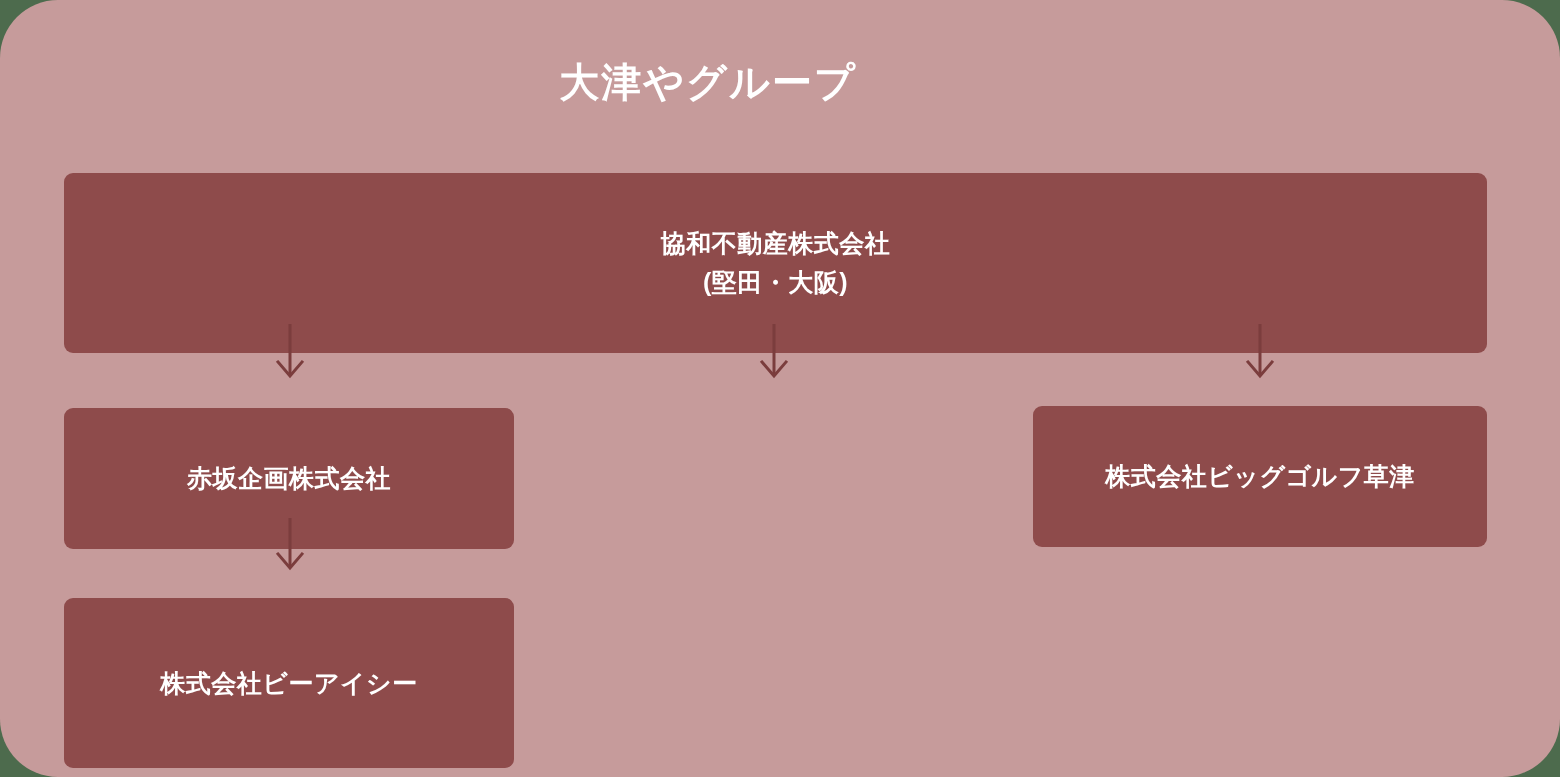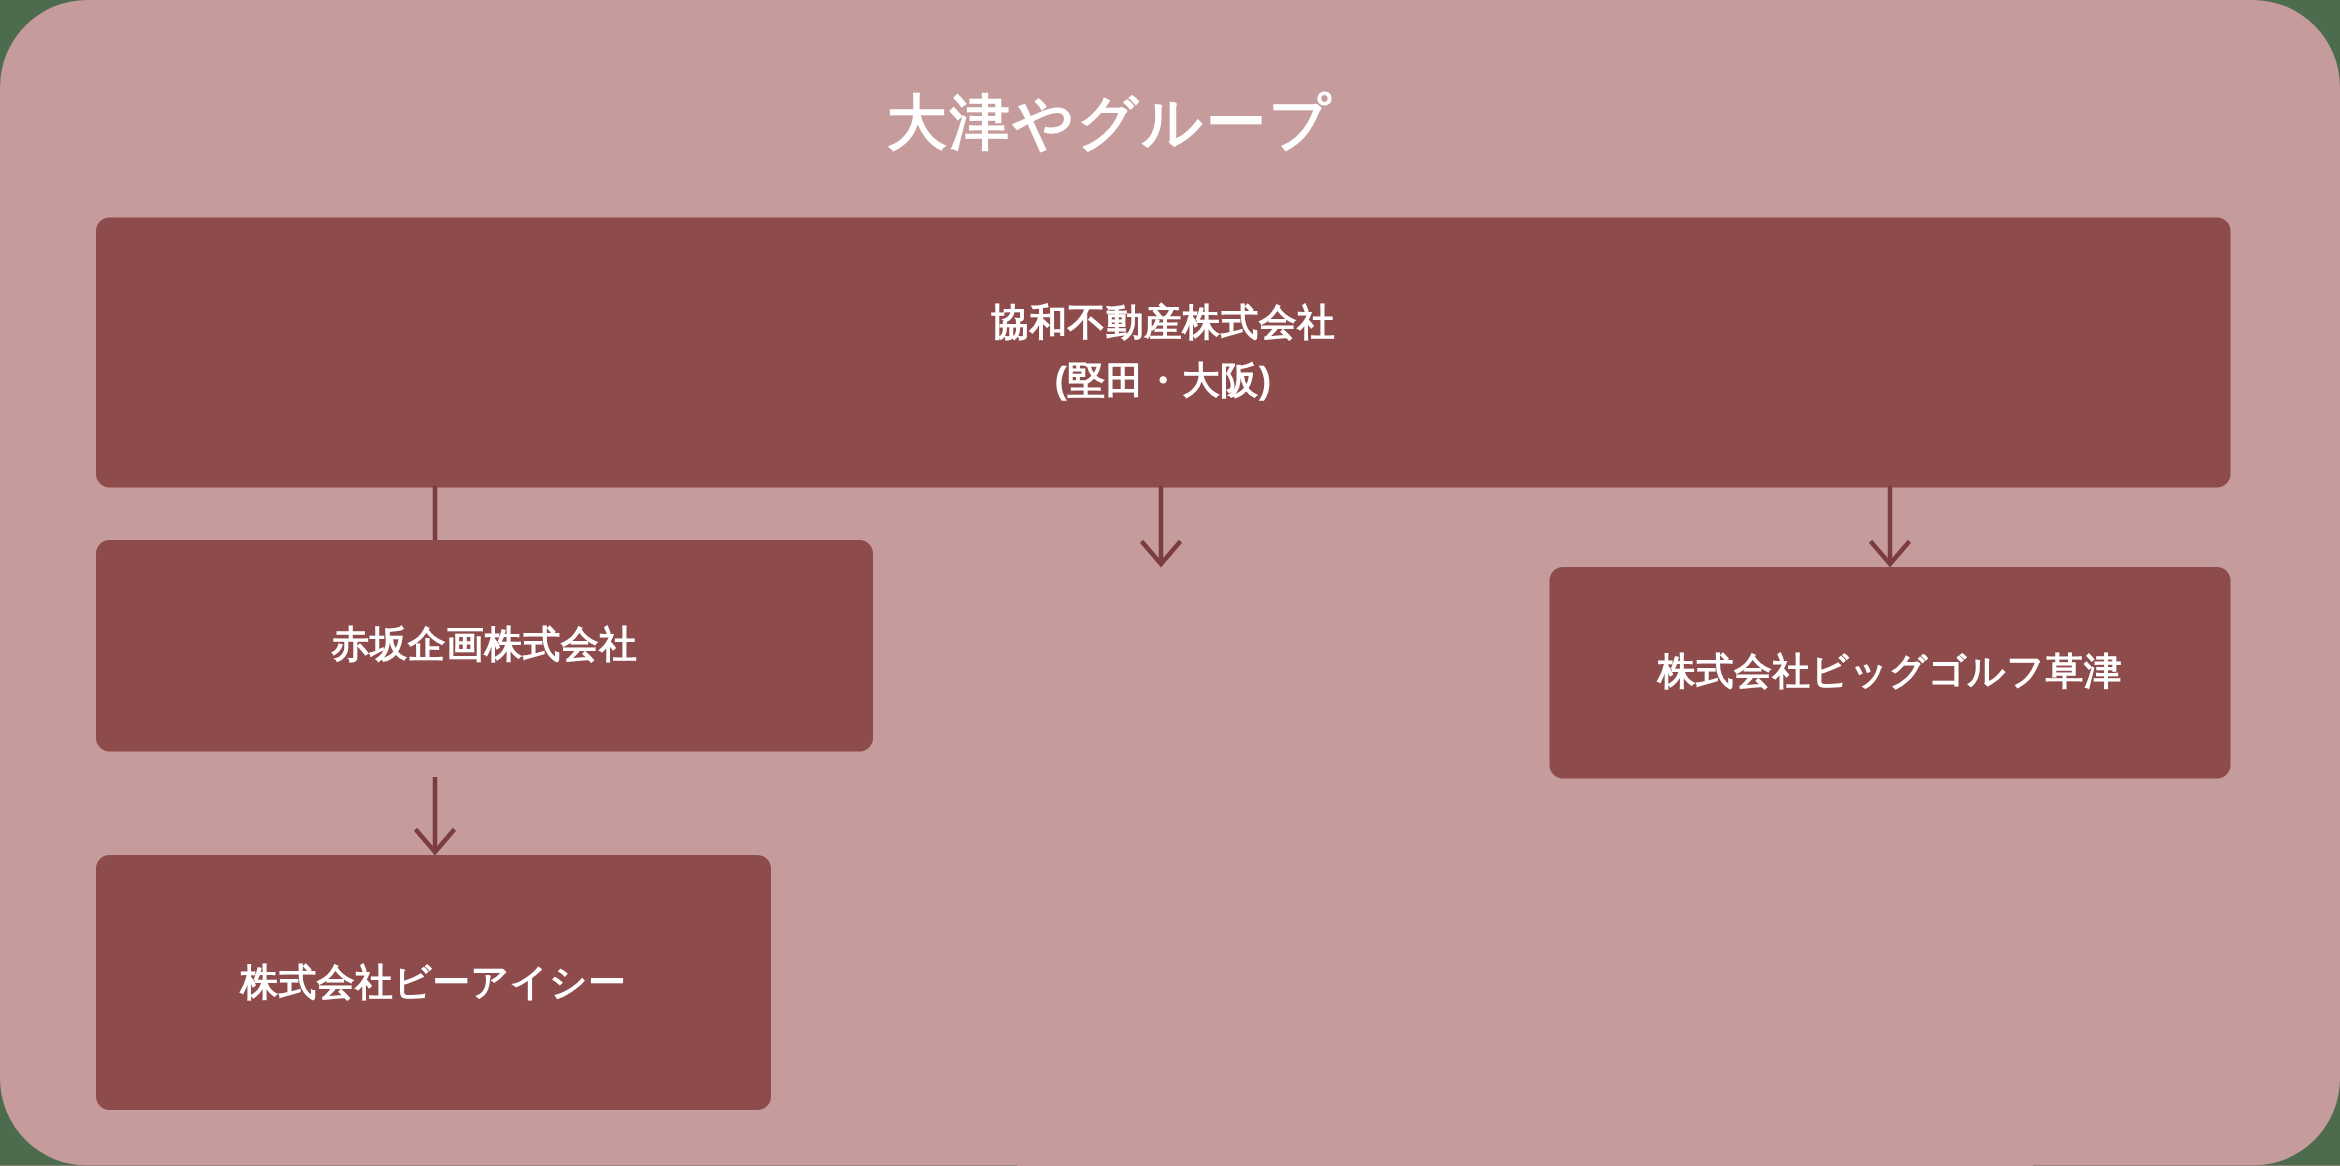--- a/index.html
+++ b/index.html
@@ -29,51 +29,51 @@
     left: 0;
     top: 58px;
     width: 1416px;
     text-align: center;
     color: #ffffff;
     font-size: 40px;
     font-weight: bold;
     letter-spacing: 2px;
     line-height: 1.2;
     white-space: nowrap;
-    padding-left: 32px;
   }
 
   .node-box {
     position: absolute;
     background: #8e4b4b;
     border-radius: 9px;
     color: #ffffff;
     display: flex;
     align-items: center;
     justify-content: center;
     text-align: center;
     font-size: 25px;
     font-weight: bold;
     letter-spacing: 0.5px;
     line-height: 1.55;
     box-sizing: border-box;
     padding: 4px 10px;
+    margin-top: 28px;
   }
 
   #node-root {
     left: 64px;
     top: 145px;
     width: 1423px;
     height: 180px;
   }
 
   #node-akasaka {
     left: 64px;
-    top: 360px;
-    width: 518px;
+    top: 380px;
+    width: 450px;
     height: 141px;
   }
 
   #node-omi-golf {
     left: 548px;
     top: 378px;
     width: 450px;
     height: 141px;
   }
 

